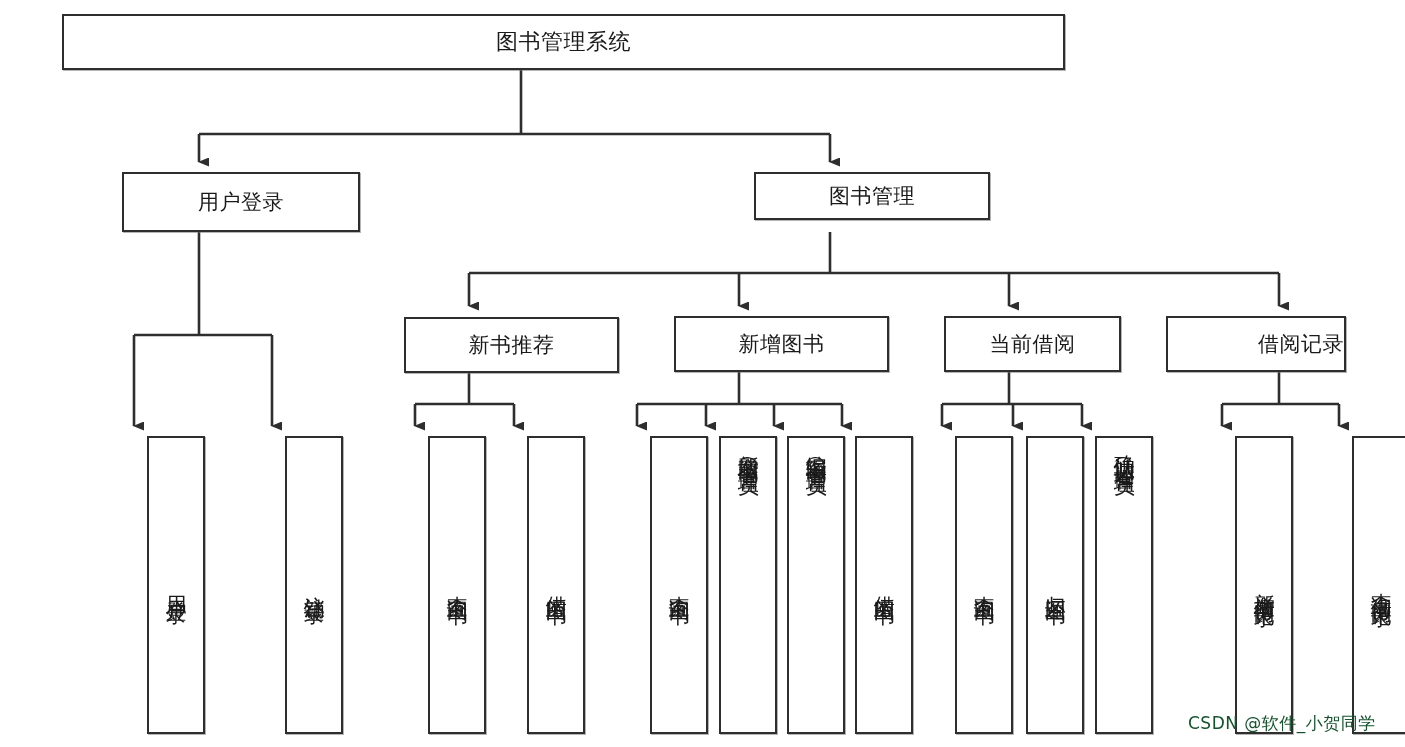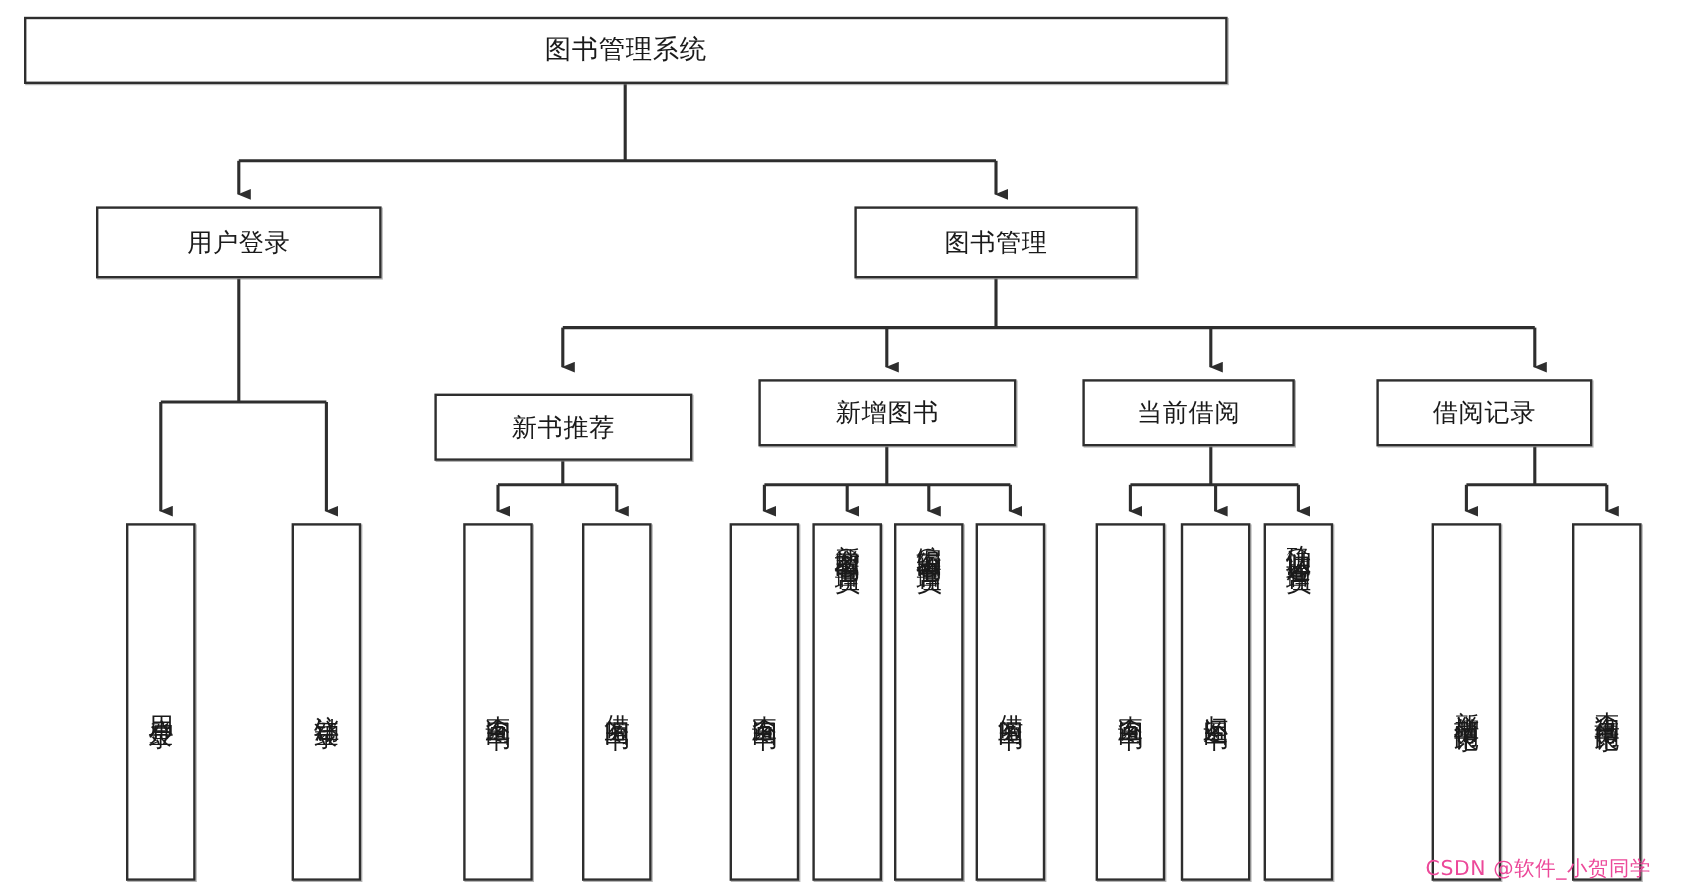--- a/index.html
+++ b/index.html
@@ -29,20 +29,21 @@
   .node {
     position: absolute;
     box-sizing: border-box;
     background: #ffffff;
     border: 2px solid #2e2e2e;
     box-shadow: 1px 1px 0 rgba(120,120,120,0.55);
     display: flex;
     align-items: center;
     justify-content: center;
     color: #1a1a1a;
+    margin-left: 42px;
   }
   .node .label {
     display: block;
     text-align: center;
     line-height: 1.18;
     white-space: nowrap;
   }
   .node.horizontal .label {
     font-size: 21px;
     letter-spacing: 0.5px;
@@ -64,21 +65,21 @@
     white-space: nowrap;
   }
   .node.vertical.centered {
     align-items: center;
   }
   .watermark {
     position: absolute;
     left: 1188px;
     top: 712px;
     font-size: 17px;
-    color: #ec4899;
+    color: #14532d;
     white-space: nowrap;
     letter-spacing: 0.5px;
   }
 </style>
 </head>
 <body>
 
 <div id="diagram-root">
 
   <svg class="connectors" viewBox="0 0 1405 747" xmlns="http://www.w3.org/2000/svg">
@@ -134,34 +135,34 @@
     </g>
   </svg>
 
   <div class="node horizontal root" style="left:20px; top:14px; width:1003px; height:56px;">
     <span class="label">图书管理系统</span>
   </div>
 
   <div class="node horizontal" style="left:80px; top:172px; width:238px; height:60px;">
     <span class="label">用户登录</span>
   </div>
-  <div class="node horizontal" style="left:712px; top:172px; width:236px; height:60px;">
+  <div class="node horizontal" style="left:712px; top:172px; width:236px; height:48px;">
     <span class="label">图书管理</span>
   </div>
 
-  <div class="node horizontal" style="left:362px; top:328px; width:215px; height:56px;">
+  <div class="node horizontal" style="left:362px; top:317px; width:215px; height:56px;">
     <span class="label">新书推荐</span>
   </div>
   <div class="node horizontal" style="left:632px; top:316px; width:215px; height:56px;">
     <span class="label">新增图书</span>
   </div>
   <div class="node horizontal" style="left:902px; top:316px; width:177px; height:56px;">
     <span class="label">当前借阅</span>
   </div>
-  <div class="node horizontal" style="left:1147px; top:316px; width:180px; height:56px;">
+  <div class="node horizontal" style="left:1124px; top:316px; width:180px; height:56px;justify-content:flex-end;">
     <span class="label">借阅记录</span>
   </div>
 
   <div class="node vertical centered" style="left:105px; top:436px; width:58px; height:298px;">
     <span class="label">用户登录</span>
   </div>
   <div class="node vertical centered" style="left:243px; top:436px; width:58px; height:298px;">
     <span class="label">注销登录</span>
   </div>
 

